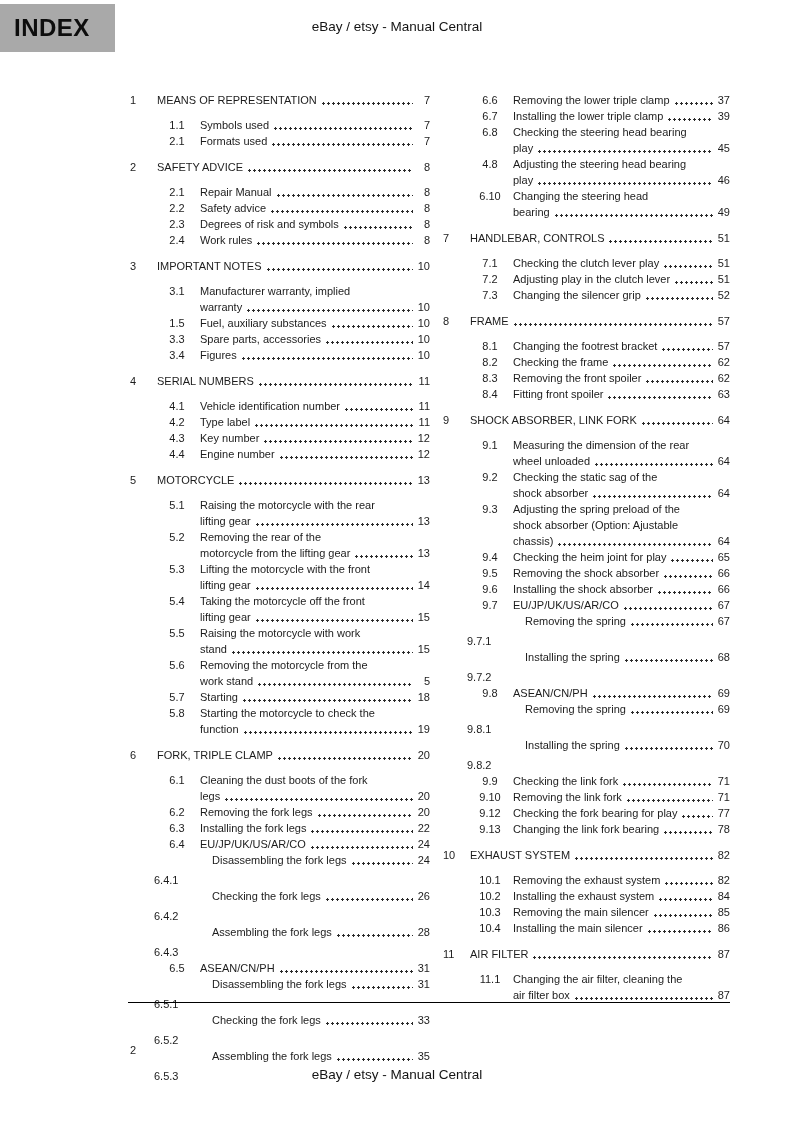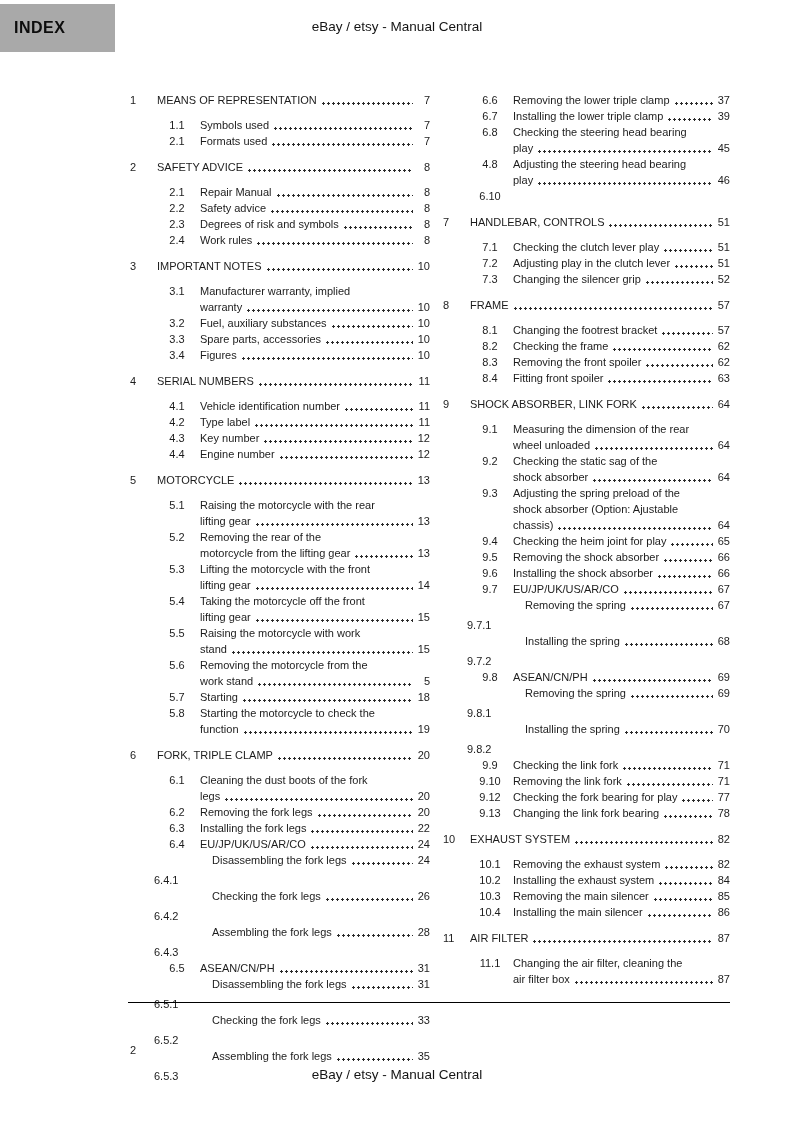--- a/index.html
+++ b/index.html
@@ -18,21 +18,21 @@
   .index-box {
     position: absolute;
     left: 0; top: 4px;
     width: 115px; height: 48px;
     background: #a9a9a9;
     display: flex; align-items: center;
     padding-left: 14px;
     box-sizing: border-box;
   }
   .index-box .index-label {
-    font-size: 16px;
+    font-size: 24px;
     font-weight: bold;
     letter-spacing: 0.5px;
     color: #0d0d0d;
   }
   .header-title {
     position: absolute;
     left: 0; top: 19px;
     width: 100%;
     text-align: center;
     font-size: 13.5px;
@@ -205,21 +205,21 @@
           <span class="body">
             <span class="line">Manufacturer warranty, implied</span>
             <span class="lastline">
               <span class="txt">warranty</span>
               <span class="dots"></span>
               <span class="page-num">10</span>
             </span>
           </span>
         </div>
         <div class="entry level2">
-          <span class="num">3.2</span>
+          <span class="num">1.5</span>
           <span class="body">
             <span class="lastline">
               <span class="txt">Fuel, auxiliary substances</span>
               <span class="dots"></span>
               <span class="page-num">10</span>
             </span>
           </span>
         </div>
         <div class="entry level2">
           <span class="num">3.3</span>
@@ -548,20 +548,28 @@
             <span class="line">Adjusting the steering head bearing</span>
             <span class="lastline">
               <span class="txt">play</span>
               <span class="dots"></span>
               <span class="page-num">46</span>
             </span>
           </span>
         </div>
         <div class="entry level2">
           <span class="num">6.10</span>
+          <span class="body">
+            <span class="line">Changing the steering head</span>
+            <span class="lastline">
+              <span class="txt">bearing</span>
+              <span class="dots"></span>
+              <span class="page-num">49</span>
+            </span>
+          </span>
         </div>
         <div class="entry level1">
           <span class="num">7</span>
           <span class="body">
             <span class="lastline">
               <span class="txt">HANDLEBAR, CONTROLS</span>
               <span class="dots"></span>
               <span class="page-num">51</span>
             </span>
           </span>

